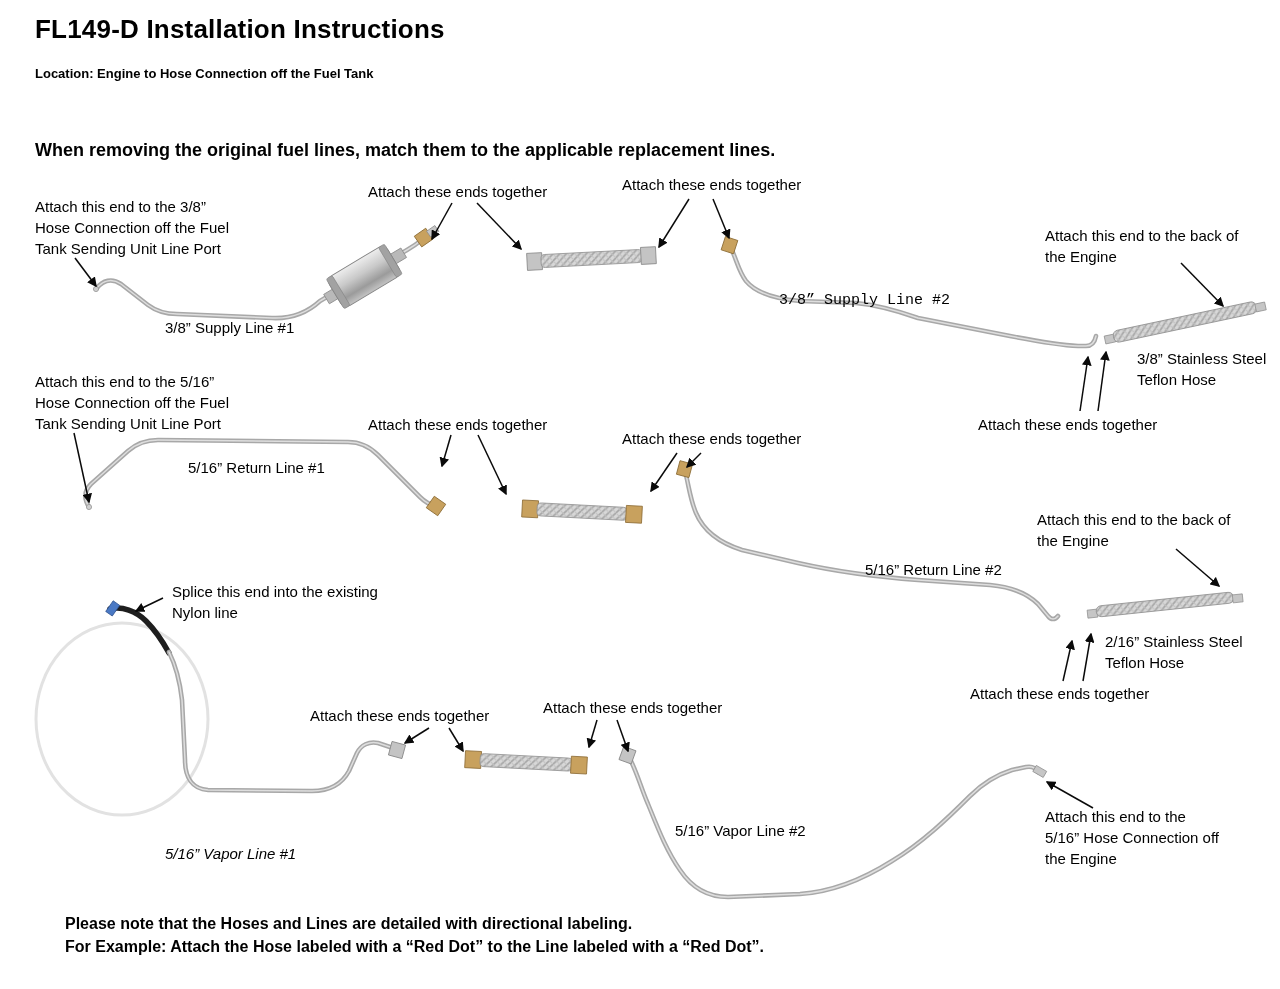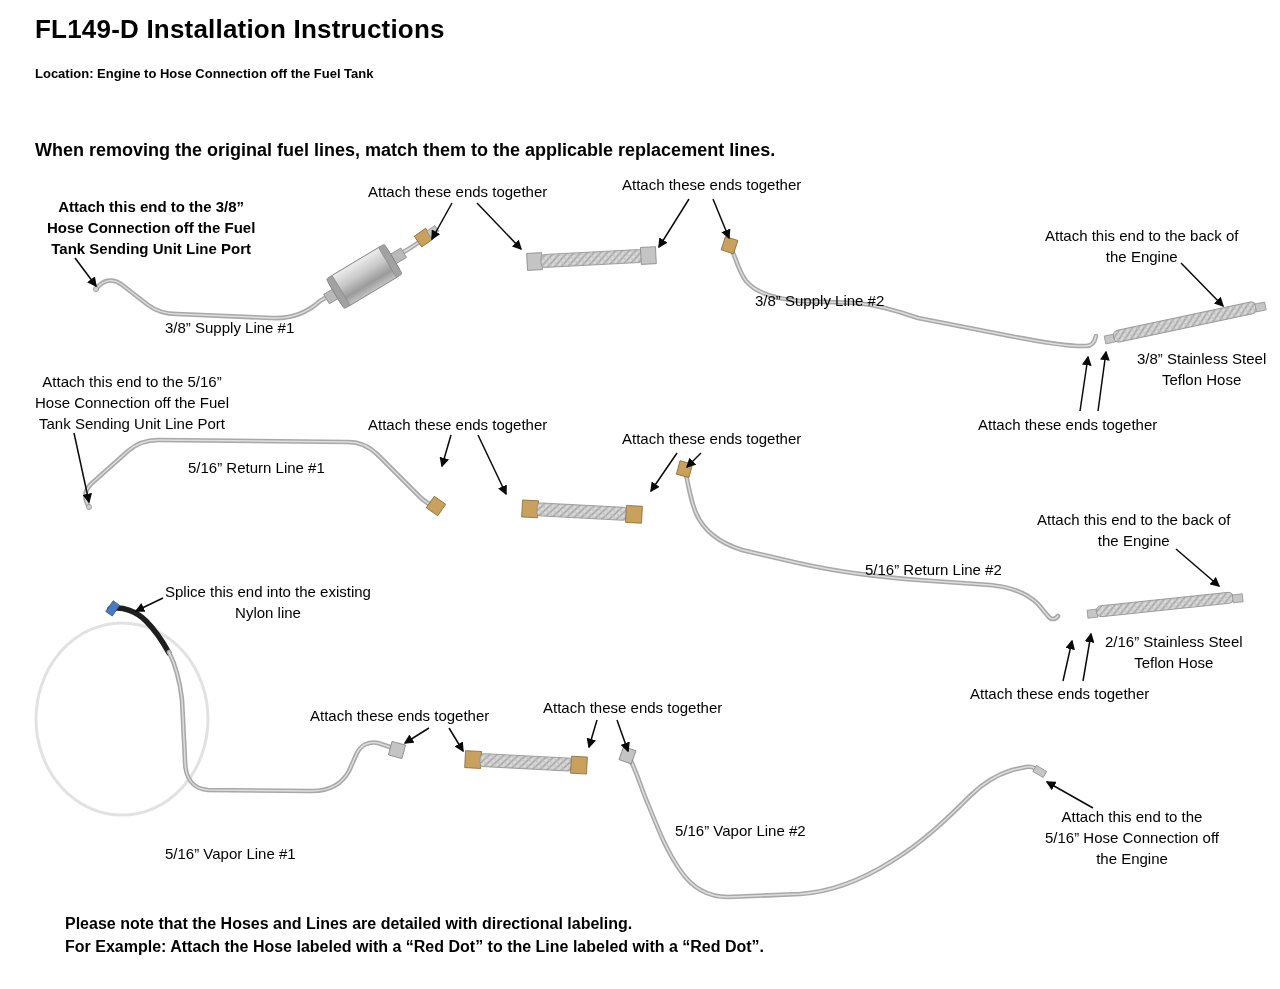--- a/index.html
+++ b/index.html
@@ -1,18 +1,18 @@
 <!DOCTYPE html>
 <html><head>
 <meta charset="utf-8">
 <style>
   html,body{margin:0;padding:0;background:#ffffff;}
   .page{
     position:relative;width:1280px;height:989px;background:#ffffff;overflow:hidden;
-    font-family:"Liberation Sans",sans-serif;color:#000;text-align:center;
+    font-family:"Liberation Sans",sans-serif;color:#000;
   }
   .title{position:absolute;left:35px;top:14px;font-size:26px;font-weight:bold;letter-spacing:.2px;}
   .location{position:absolute;left:35px;top:66px;font-size:13px;font-weight:bold;}
   .instruction{position:absolute;left:35px;top:120px;font-size:18px;font-weight:bold;margin-top:20px;}
   .lbl{position:absolute;font-size:15px;line-height:21px;white-space:pre-line;}
   .note{position:absolute;font-size:16px;font-weight:bold;white-space:pre-line;}
   .diagram{position:absolute;left:0;top:0;}
   .tube{fill:none;stroke:#a8a8a8;stroke-width:4.6;stroke-linecap:round;stroke-linejoin:round;}
   .tube-hi{fill:none;stroke:#dedede;stroke-width:1.5;stroke-linecap:round;stroke-linejoin:round;}
   .tip{fill:#cfcfcf;stroke:#909090;stroke-width:.7;}
@@ -151,50 +151,50 @@
       <line x1="1083" y1="681" x2="1091" y2="634" marker-end="url(#ah)"></line>
       <line x1="163" y1="598" x2="136" y2="611" marker-end="url(#ah)"></line>
       <line x1="429" y1="728" x2="405" y2="743" marker-end="url(#ah)"></line>
       <line x1="449" y1="728" x2="463" y2="751" marker-end="url(#ah)"></line>
       <line x1="597" y1="720" x2="589" y2="747" marker-end="url(#ah)"></line>
       <line x1="617" y1="720" x2="628" y2="751" marker-end="url(#ah)"></line>
       <line x1="1093" y1="808" x2="1047" y2="782" marker-end="url(#ah)"></line>
     </g>
   </svg>
 
-  <div class="lbl" style="left:47px;top:196px;font-weight:bold;">Attach this end to the 3/8”
+  <div class="lbl" style="left:35px;top:196px;">Attach this end to the 3/8”
 Hose Connection off the Fuel
 Tank Sending Unit Line Port</div>
   <div class="lbl" style="left:368px;top:181px;">Attach these ends together</div>
   <div class="lbl" style="left:622px;top:174px;">Attach these ends together</div>
   <div class="lbl" style="left:1045px;top:225px;">Attach this end to the back of
 the Engine</div>
-  <div class="lbl" style="left:755px;top:290px;">3/8” Supply Line #2</div>
+  <div class="lbl" style="left:779px;top:290px;font-family:Liberation Mono, monospace;">3/8” Supply Line #2</div>
   <div class="lbl" style="left:165px;top:317px;">3/8” Supply Line #1</div>
   <div class="lbl" style="left:1117px;top:348px;margin-left:20px;">3/8” Stainless Steel
 Teflon Hose</div>
   <div class="lbl" style="left:35px;top:371px;">Attach this end to the 5/16”
 Hose Connection off the Fuel
 Tank Sending Unit Line Port</div>
   <div class="lbl" style="left:368px;top:414px;">Attach these ends together</div>
   <div class="lbl" style="left:622px;top:428px;">Attach these ends together</div>
   <div class="lbl" style="left:978px;top:414px;">Attach these ends together</div>
   <div class="lbl" style="left:188px;top:457px;">5/16” Return Line #1</div>
   <div class="lbl" style="left:1037px;top:509px;">Attach this end to the back of
 the Engine</div>
   <div class="lbl" style="left:865px;top:559px;">5/16” Return Line #2</div>
-  <div class="lbl" style="left:165px;top:581px;">Splice this end into the existing
+  <div class="lbl" style="left:172px;top:581px;">Splice this end into the existing
 Nylon line</div>
   <div class="lbl" style="left:1105px;top:631px;">2/16” Stainless Steel
 Teflon Hose</div>
   <div class="lbl" style="left:970px;top:683px;">Attach these ends together</div>
   <div class="lbl" style="left:310px;top:705px;">Attach these ends together</div>
   <div class="lbl" style="left:543px;top:697px;">Attach these ends together</div>
   <div class="lbl" style="left:675px;top:820px;">5/16” Vapor Line #2</div>
   <div class="lbl" style="left:1045px;top:806px;">Attach this end to the
 5/16” Hose Connection off
 the Engine</div>
-  <div class="lbl" style="left:165px;top:843px;">5/16” Vapor Line #1</div>
+  <div class="lbl" style="left:165px;top:843px;font-style:italic;">5/16” Vapor Line #1</div>
 
   <div class="note" style="left:65px;top:915px;">Please note that the Hoses and Lines are detailed with directional labeling.</div>
   <div class="note" style="left:65px;top:938px;">For Example: Attach the Hose labeled with a “Red Dot” to the Line labeled with a “Red Dot”.</div>
 
 </div>
 
 </body></html>

